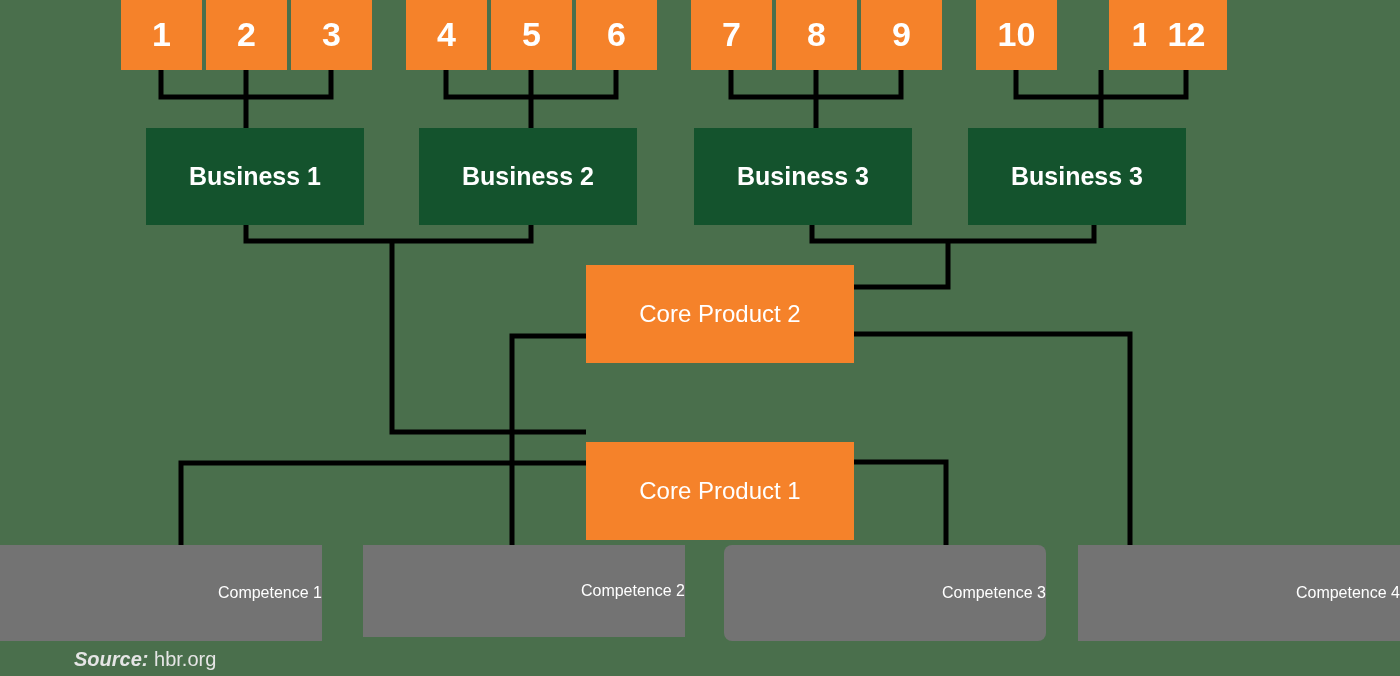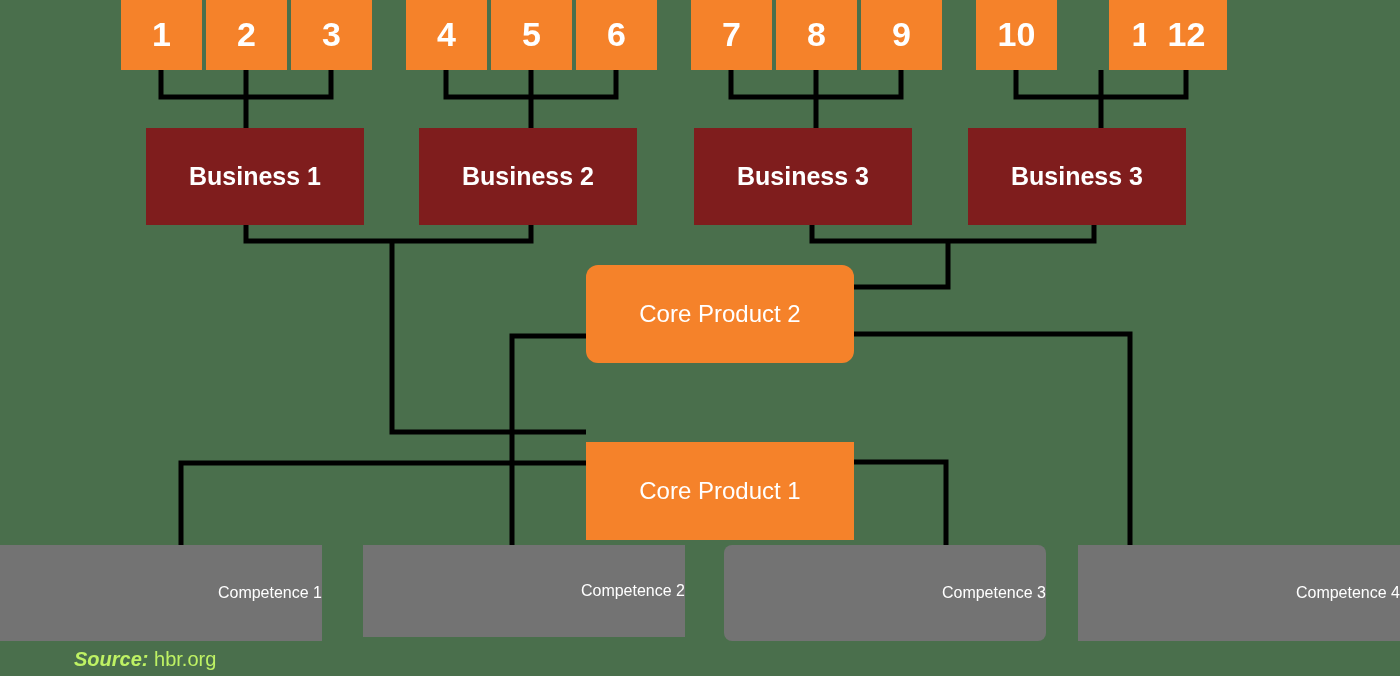--- a/index.html
+++ b/index.html
@@ -33,42 +33,42 @@
     text-align: center;
     line-height: 1.05;
     z-index: 3;
   }
   .node.unit {
     background: #f5822a;
     font-size: 34px;
     font-weight: 700;
   }
   .node.business {
-    background: #7f1d1d;
+    background: #14532d;
     font-size: 25px;
     font-weight: 700;
   }
   .node.core {
     background: #f5822a;
     font-size: 24px;
     font-weight: 400;
   }
   .node.competence {
     background: #737373;
     font-size: 16px;
     font-weight: 400;
     justify-content: flex-end;
   }
   #source-note {
     position: absolute;
     left: 74px;
     top: 648px;
     font-size: 20px;
     font-style: italic;
-    color: #bef264;
+    color: #e5e5e5;
     white-space: nowrap;
     z-index: 4;
   }
   #source-note .lbl {
     font-weight: 700;
   }
   #source-note .val {
     font-weight: 400;
     font-style: normal;
   }
@@ -139,21 +139,21 @@
       </div>
       <div class="node business" style="left: 419px; top: 128px; width: 218px; height: 97px;">
         <span>Business 2</span>
       </div>
       <div class="node business" style="left: 694px; top: 128px; width: 218px; height: 97px; align-items: center;">
         <span>Business 3</span>
       </div>
       <div class="node business" style="left: 968px; top: 128px; width: 218px; height: 97px;">
         <span>Business 3</span>
       </div>
-      <div class="node core" style="left: 586px; top: 265px; width: 268px; height: 98px; border-radius: 12px;">
+      <div class="node core" style="left: 586px; top: 265px; width: 268px; height: 98px;">
         <span>Core Product 2</span>
       </div>
       <div class="node core" style="left: 586px; top: 396px; width: 268px; height: 98px; margin-top: 46px;">
         <span>Core Product 1</span>
       </div>
       <div class="node competence" style="left: 0px; top: 545px; width: 322px; height: 96px;">
         <span>Competence 1</span>
       </div>
       <div class="node competence" style="left: 363px; top: 545px; width: 322px; height: 92px;">
         <span>Competence 2</span>

